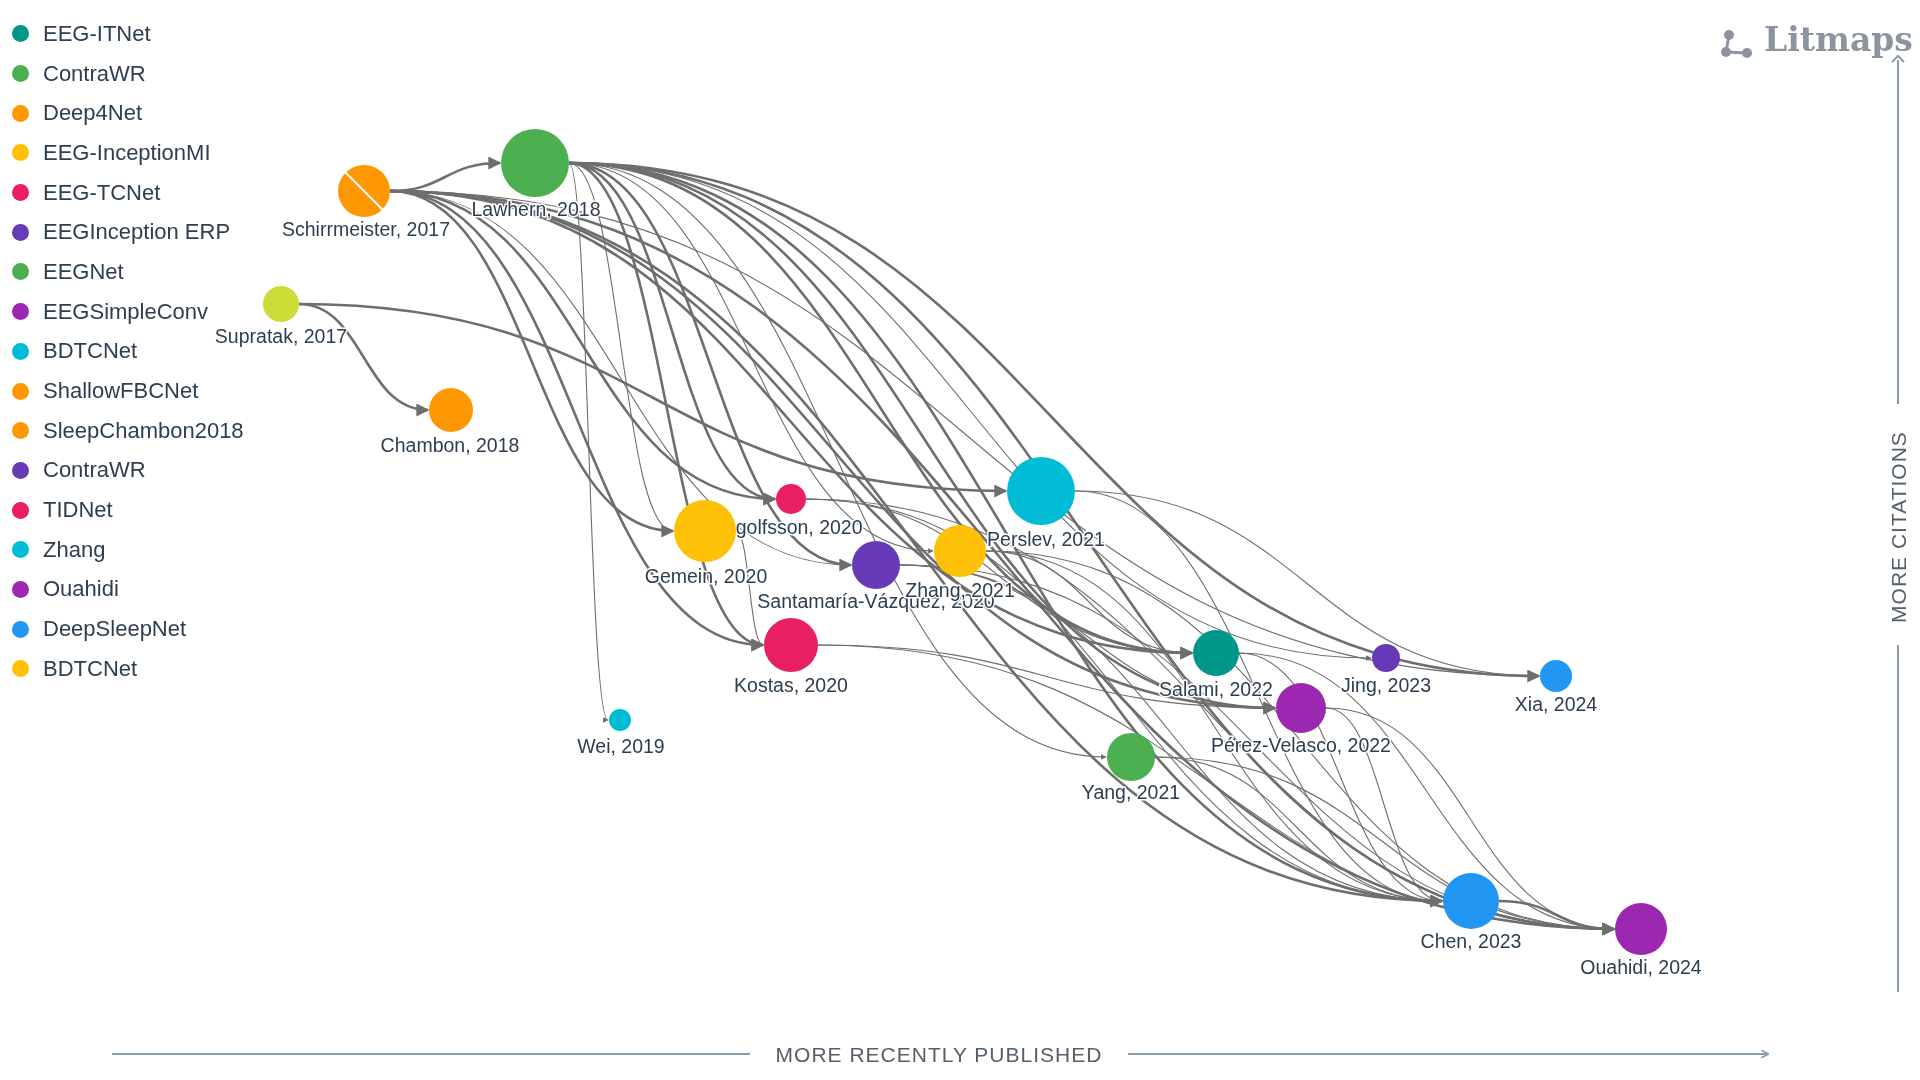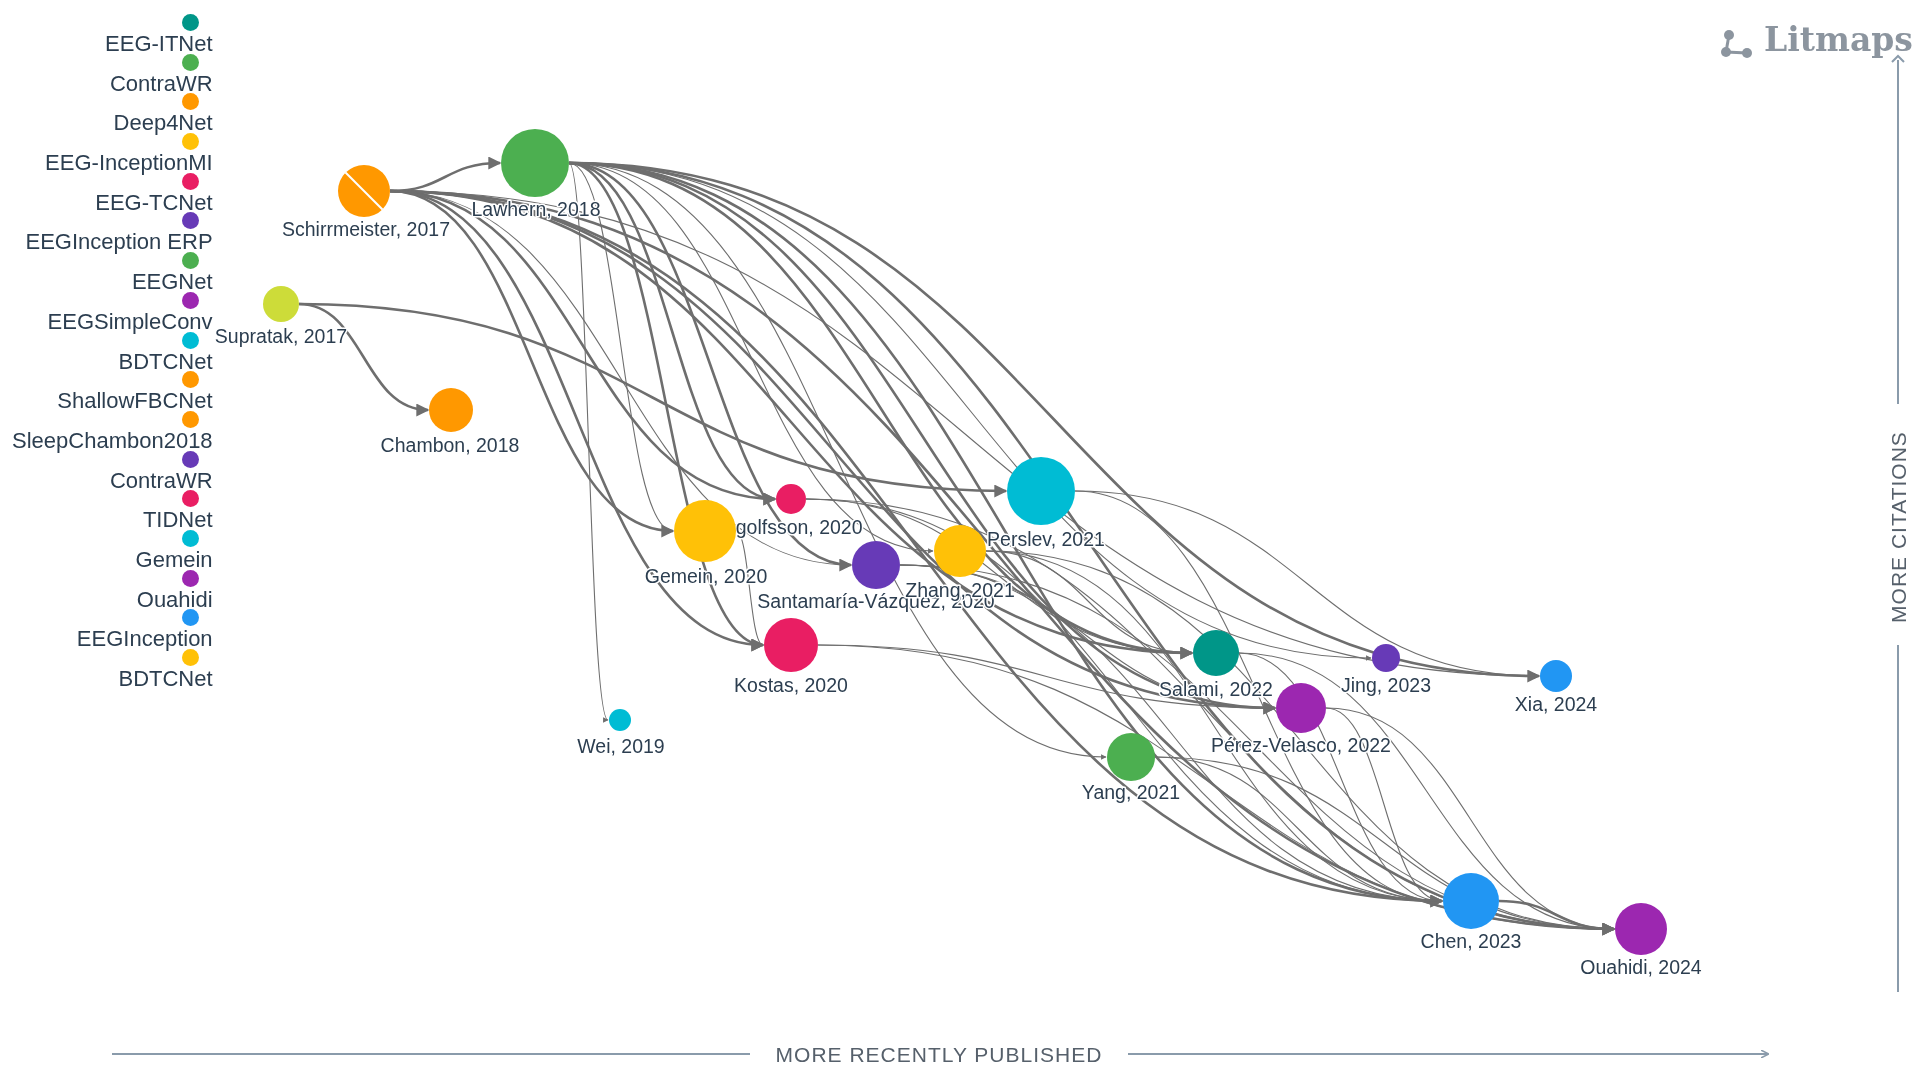--- a/index.html
+++ b/index.html
@@ -1,18 +1,18 @@
 <!DOCTYPE html>
 <html><head>
 <meta charset="utf-8">
 <style>
   html, body { margin:0; padding:0; background:#ffffff; }
   body { width:1920px; height:1080px; position:relative; overflow:hidden; font-family:"Liberation Sans", "DejaVu Sans", sans-serif; }
   .legend { position:absolute; left:12px; top:14px; }
-  .legend-item { display:flex; align-items:flex-end; height:39.7px; cursor:pointer;flex-direction:column; }
+  .legend-item { display:flex; align-items:center; height:39.7px; cursor:pointer; }
   .legend-dot { width:17px; height:17px; border-radius:50%; margin-right:14px; flex:none; }
   .legend-label { font-size:22px; color:#2c3e50; }
   .logo { position:absolute; left:1720px; top:20px; display:flex; align-items:flex-end; color:#8c959f; }
   .logo-text { font-family:"DejaVu Serif","Liberation Serif", serif; font-weight:bold; font-size:33px; margin-left:10px; color:#8c959f; }
   svg.graph { position:absolute; left:0; top:0; }
   .node-label { font-size:19.5px; fill:#2c3e50; paint-order:stroke; stroke:#ffffff; stroke-width:3px; stroke-linejoin:round; font-family:"Liberation Sans","DejaVu Sans",sans-serif; }
   .axis-label { font-size:21px; fill:#56606b; letter-spacing:1px; font-family:"Liberation Sans","DejaVu Sans",sans-serif; }
   .edge { fill:none; stroke:#6e6e6e; stroke-width:1.1; }
   .edge.thick { stroke-width:2.6; }
 </style>
@@ -67,29 +67,29 @@
     <div class="legend-item">
       <span class="legend-dot" style="background: rgb(103, 58, 183);"></span>
       <span class="legend-label">ContraWR</span>
     </div>
     <div class="legend-item">
       <span class="legend-dot" style="background: rgb(233, 30, 99);"></span>
       <span class="legend-label">TIDNet</span>
     </div>
     <div class="legend-item">
       <span class="legend-dot" style="background: rgb(0, 188, 212);"></span>
-      <span class="legend-label">Gemein</span>
+      <span class="legend-label">Zhang</span>
     </div>
     <div class="legend-item">
       <span class="legend-dot" style="background: rgb(156, 39, 176);"></span>
       <span class="legend-label">Ouahidi</span>
     </div>
     <div class="legend-item">
       <span class="legend-dot" style="background: rgb(33, 150, 243);"></span>
-      <span class="legend-label">EEGInception</span>
+      <span class="legend-label">DeepSleepNet</span>
     </div>
     <div class="legend-item">
       <span class="legend-dot" style="background: rgb(255, 193, 7);"></span>
       <span class="legend-label">BDTCNet</span>
     </div>
   </div>
 
 <div class="logo">
   <svg width="34" height="30" viewBox="0 0 34 30">
     <line x1="9" y1="6" x2="6" y2="23" stroke="#8c959f" stroke-width="3"></line>

